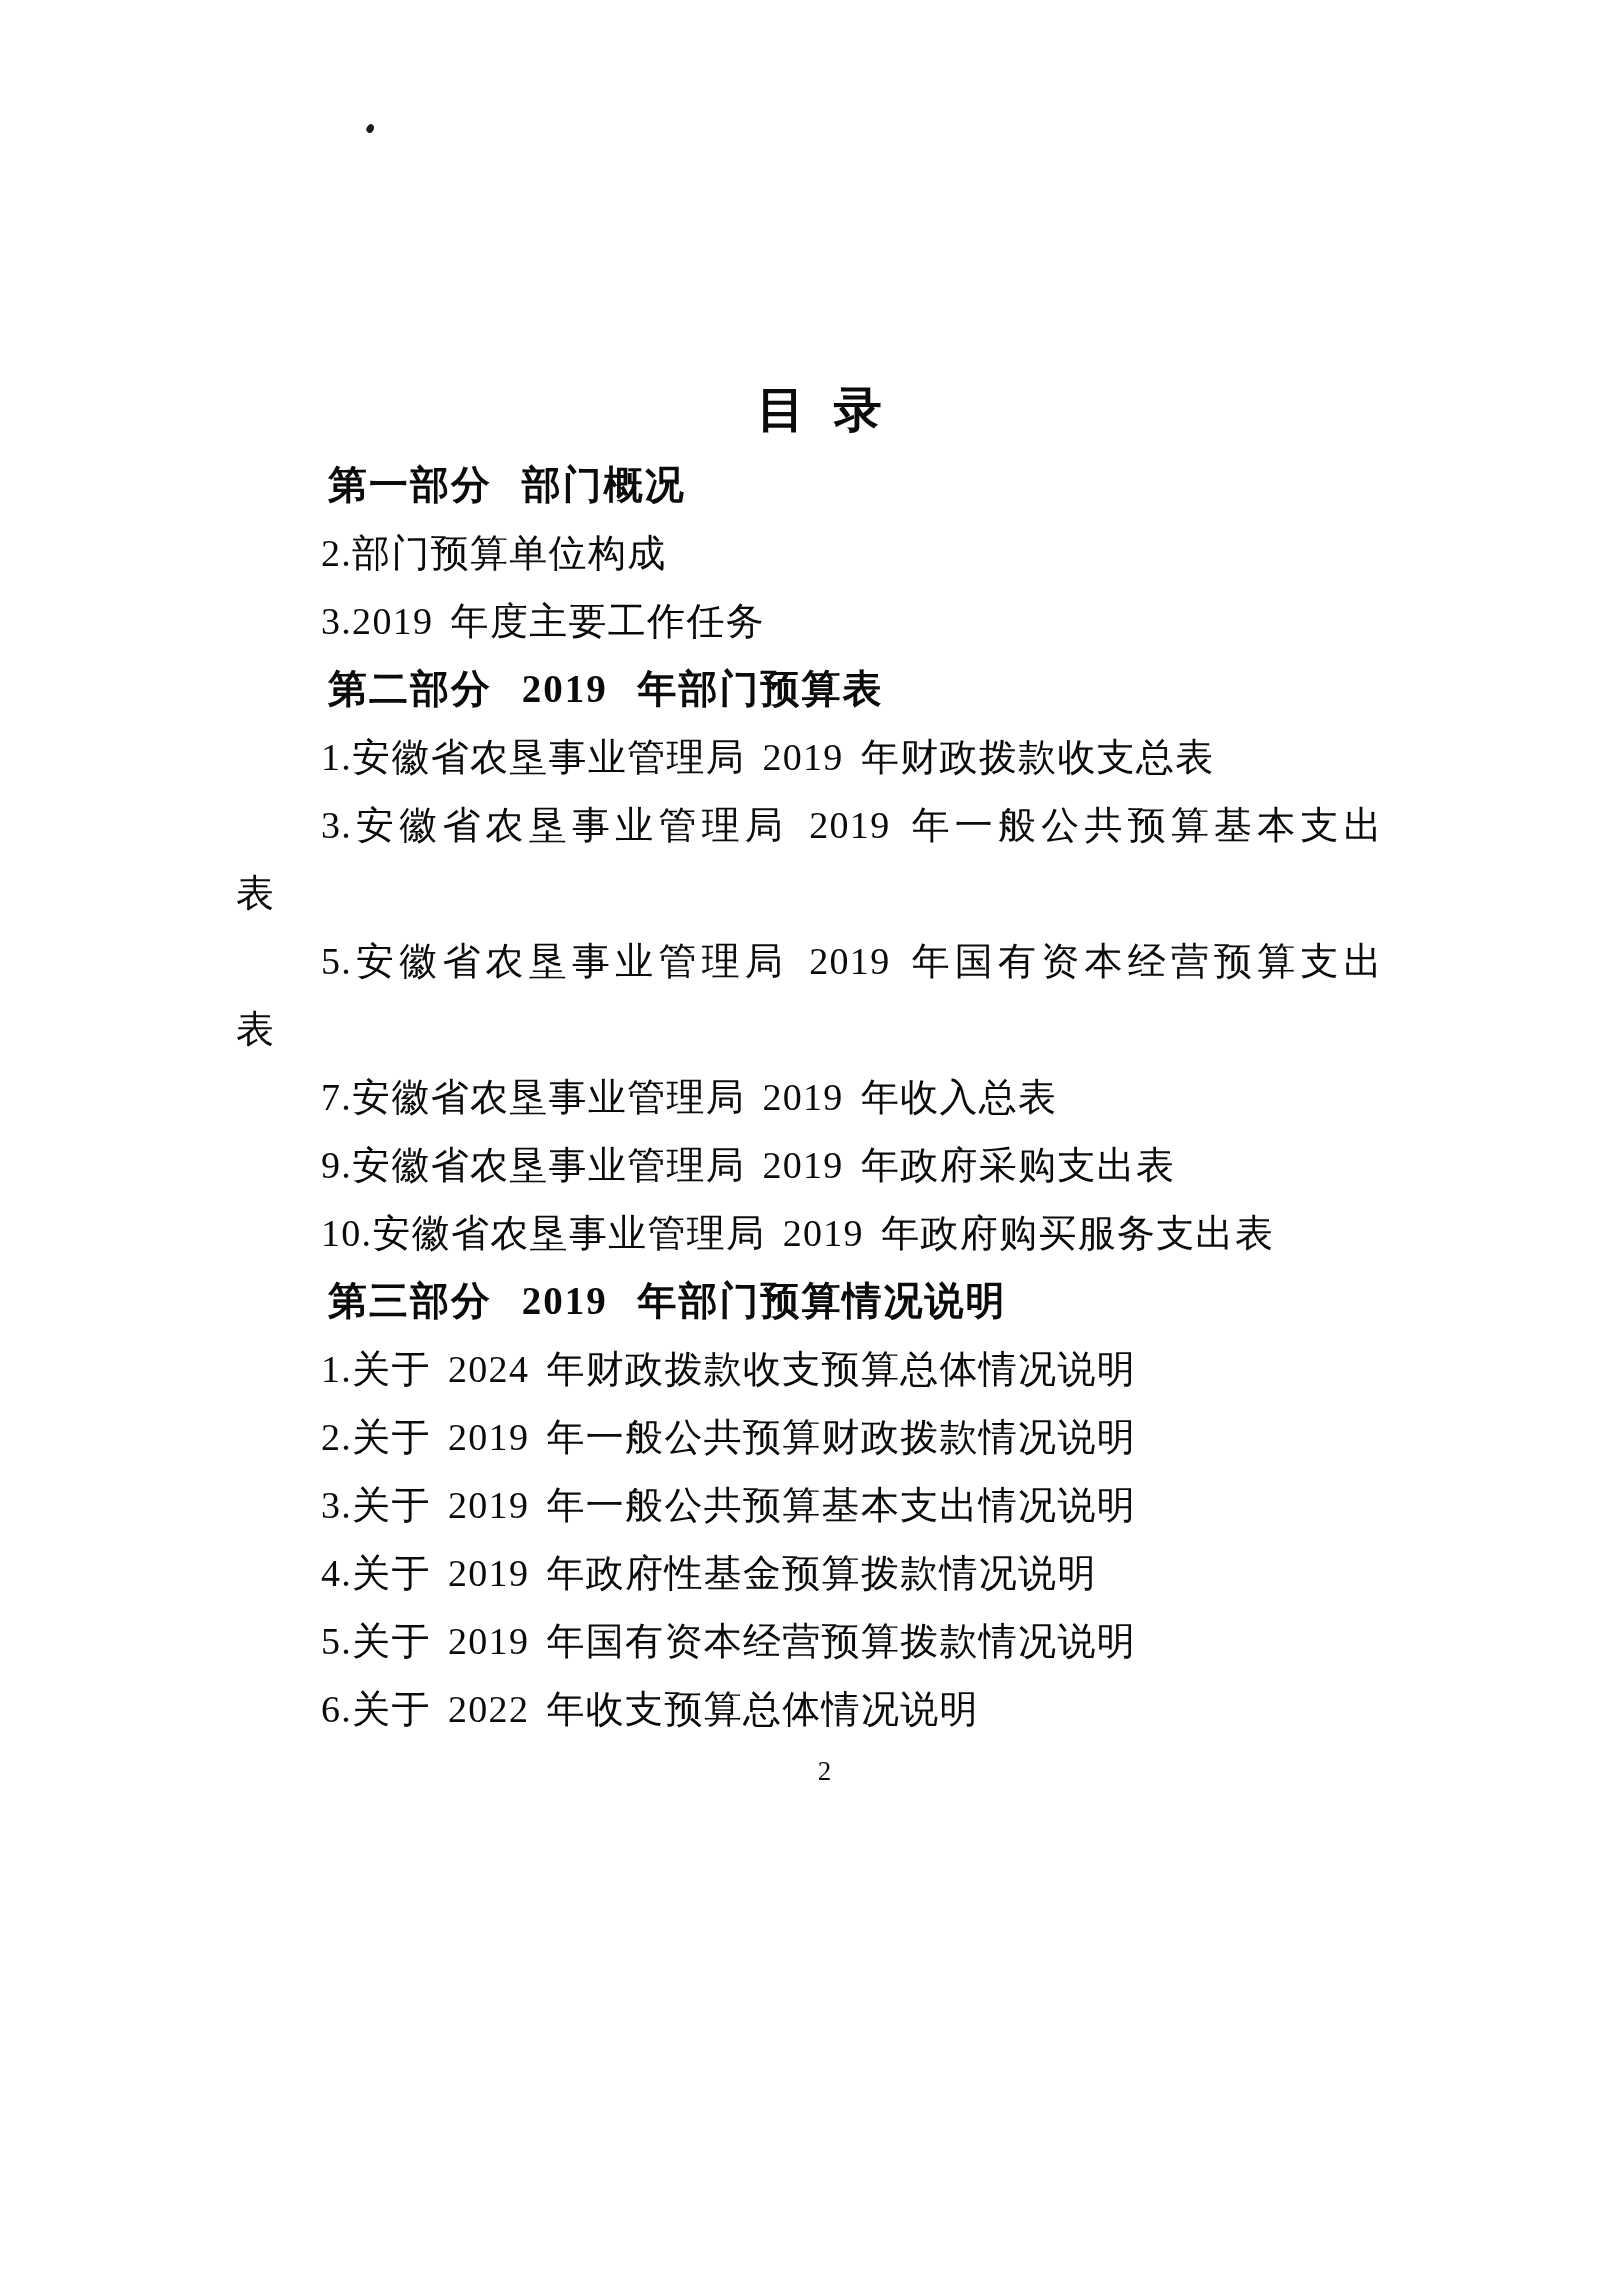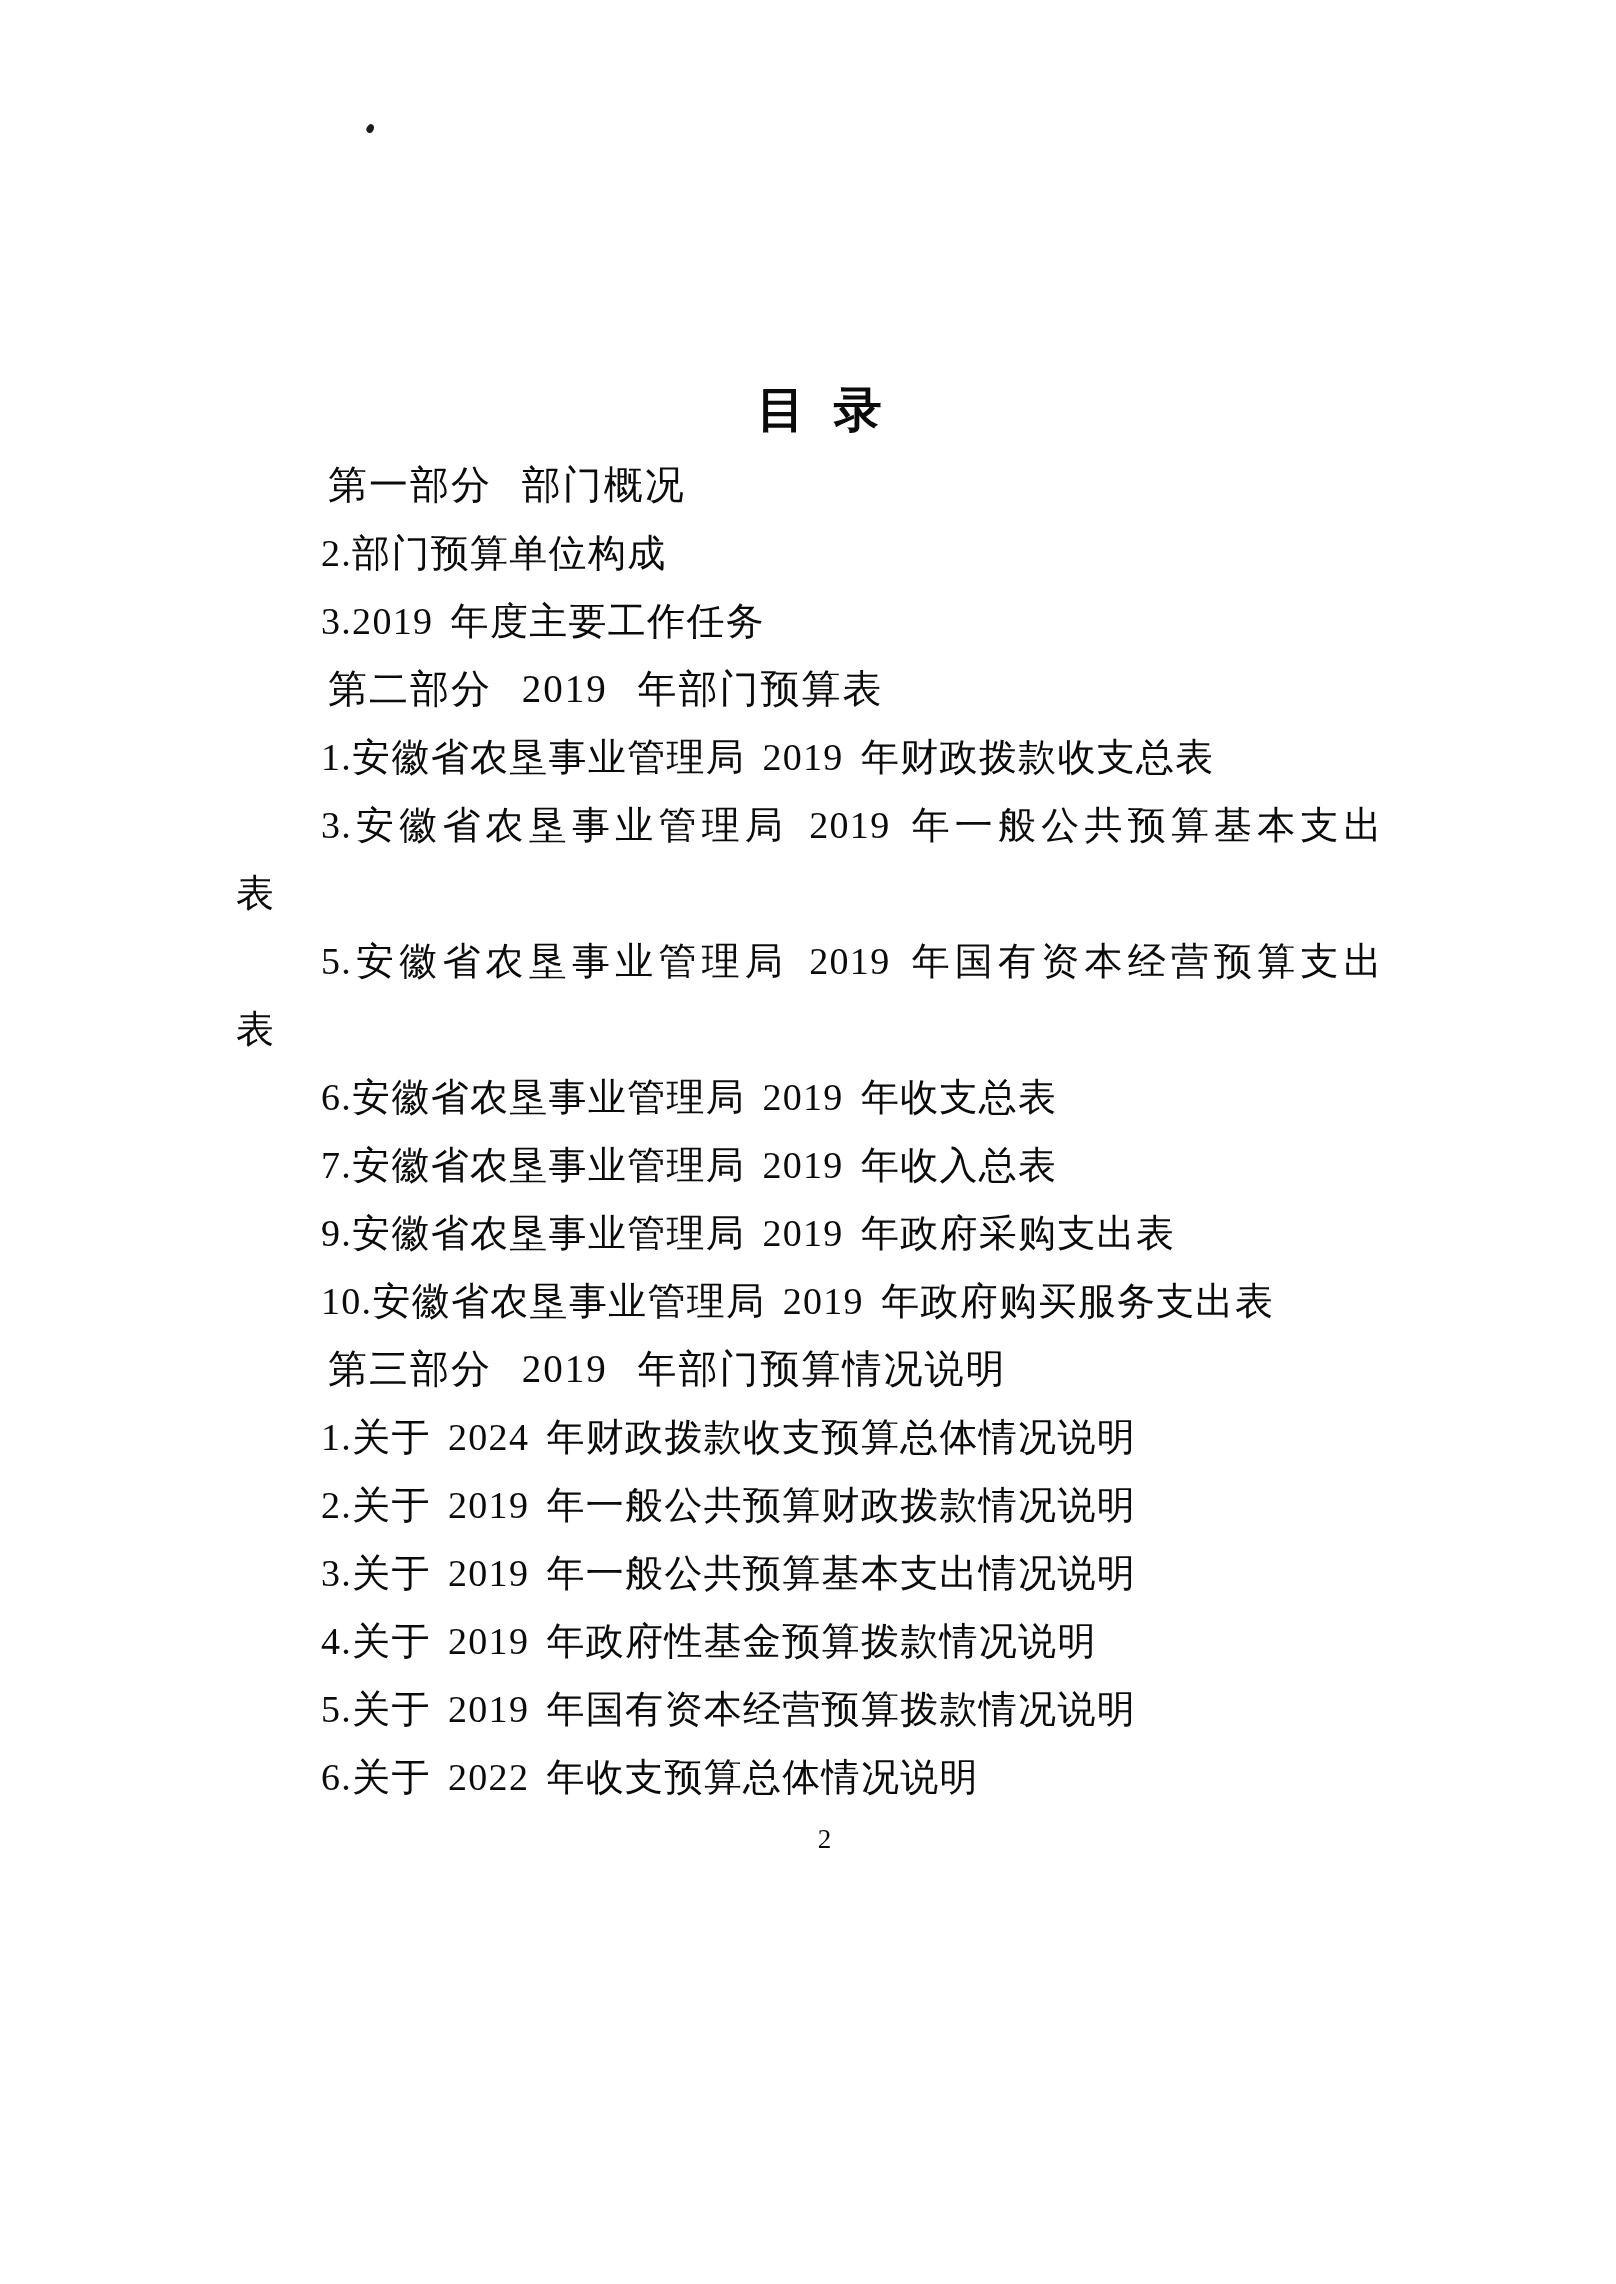--- a/index.html
+++ b/index.html
@@ -51,21 +51,21 @@
   .line {
     height: 42px;
     line-height: 42px;
     margin-bottom: 26px;
     font-size: 38px;
     letter-spacing: 1.3px;
     white-space: nowrap;
   }
   .heading {
     padding-left: 328px;
-    font-weight: normal;
+    font-weight: bold;
     font-size: 39px;
     letter-spacing: 2px;
     word-spacing: 18px;
   }
   .item {
     padding-left: 321px;
     word-spacing: 6.5px;
   }
   .item-wrap-first {
     margin-left: 321px;
@@ -97,21 +97,20 @@
     <div>
         <div class="line heading">第一部分 部门概况</div>
         <div class="line item">2.部门预算单位构成</div>
         <div class="line item">3.2019 年度主要工作任务</div>
         <div class="line heading">第二部分 2019 年部门预算表</div>
         <div class="line item">1.安徽省农垦事业管理局 2019 年财政拨款收支总表</div>
         <div class="line item-wrap-first">3.安徽省农垦事业管理局 2019 年一般公共预算基本支出</div>
         <div class="line continuation">表</div>
         <div class="line item-wrap-first">5.安徽省农垦事业管理局 2019 年国有资本经营预算支出</div>
         <div class="line continuation">表</div>
-        <div class="line item">6.安徽省农垦事业管理局 2019 年收支总表</div>
         <div class="line item">7.安徽省农垦事业管理局 2019 年收入总表</div>
         <div class="line item">9.安徽省农垦事业管理局 2019 年政府采购支出表</div>
         <div class="line item">10.安徽省农垦事业管理局 2019 年政府购买服务支出表</div>
         <div class="line heading">第三部分 2019 年部门预算情况说明</div>
         <div class="line item">1.关于 2024 年财政拨款收支预算总体情况说明</div>
         <div class="line item">2.关于 2019 年一般公共预算财政拨款情况说明</div>
         <div class="line item">3.关于 2019 年一般公共预算基本支出情况说明</div>
         <div class="line item">4.关于 2019 年政府性基金预算拨款情况说明</div>
         <div class="line item">5.关于 2019 年国有资本经营预算拨款情况说明</div>
         <div class="line item">6.关于 2022 年收支预算总体情况说明</div>

